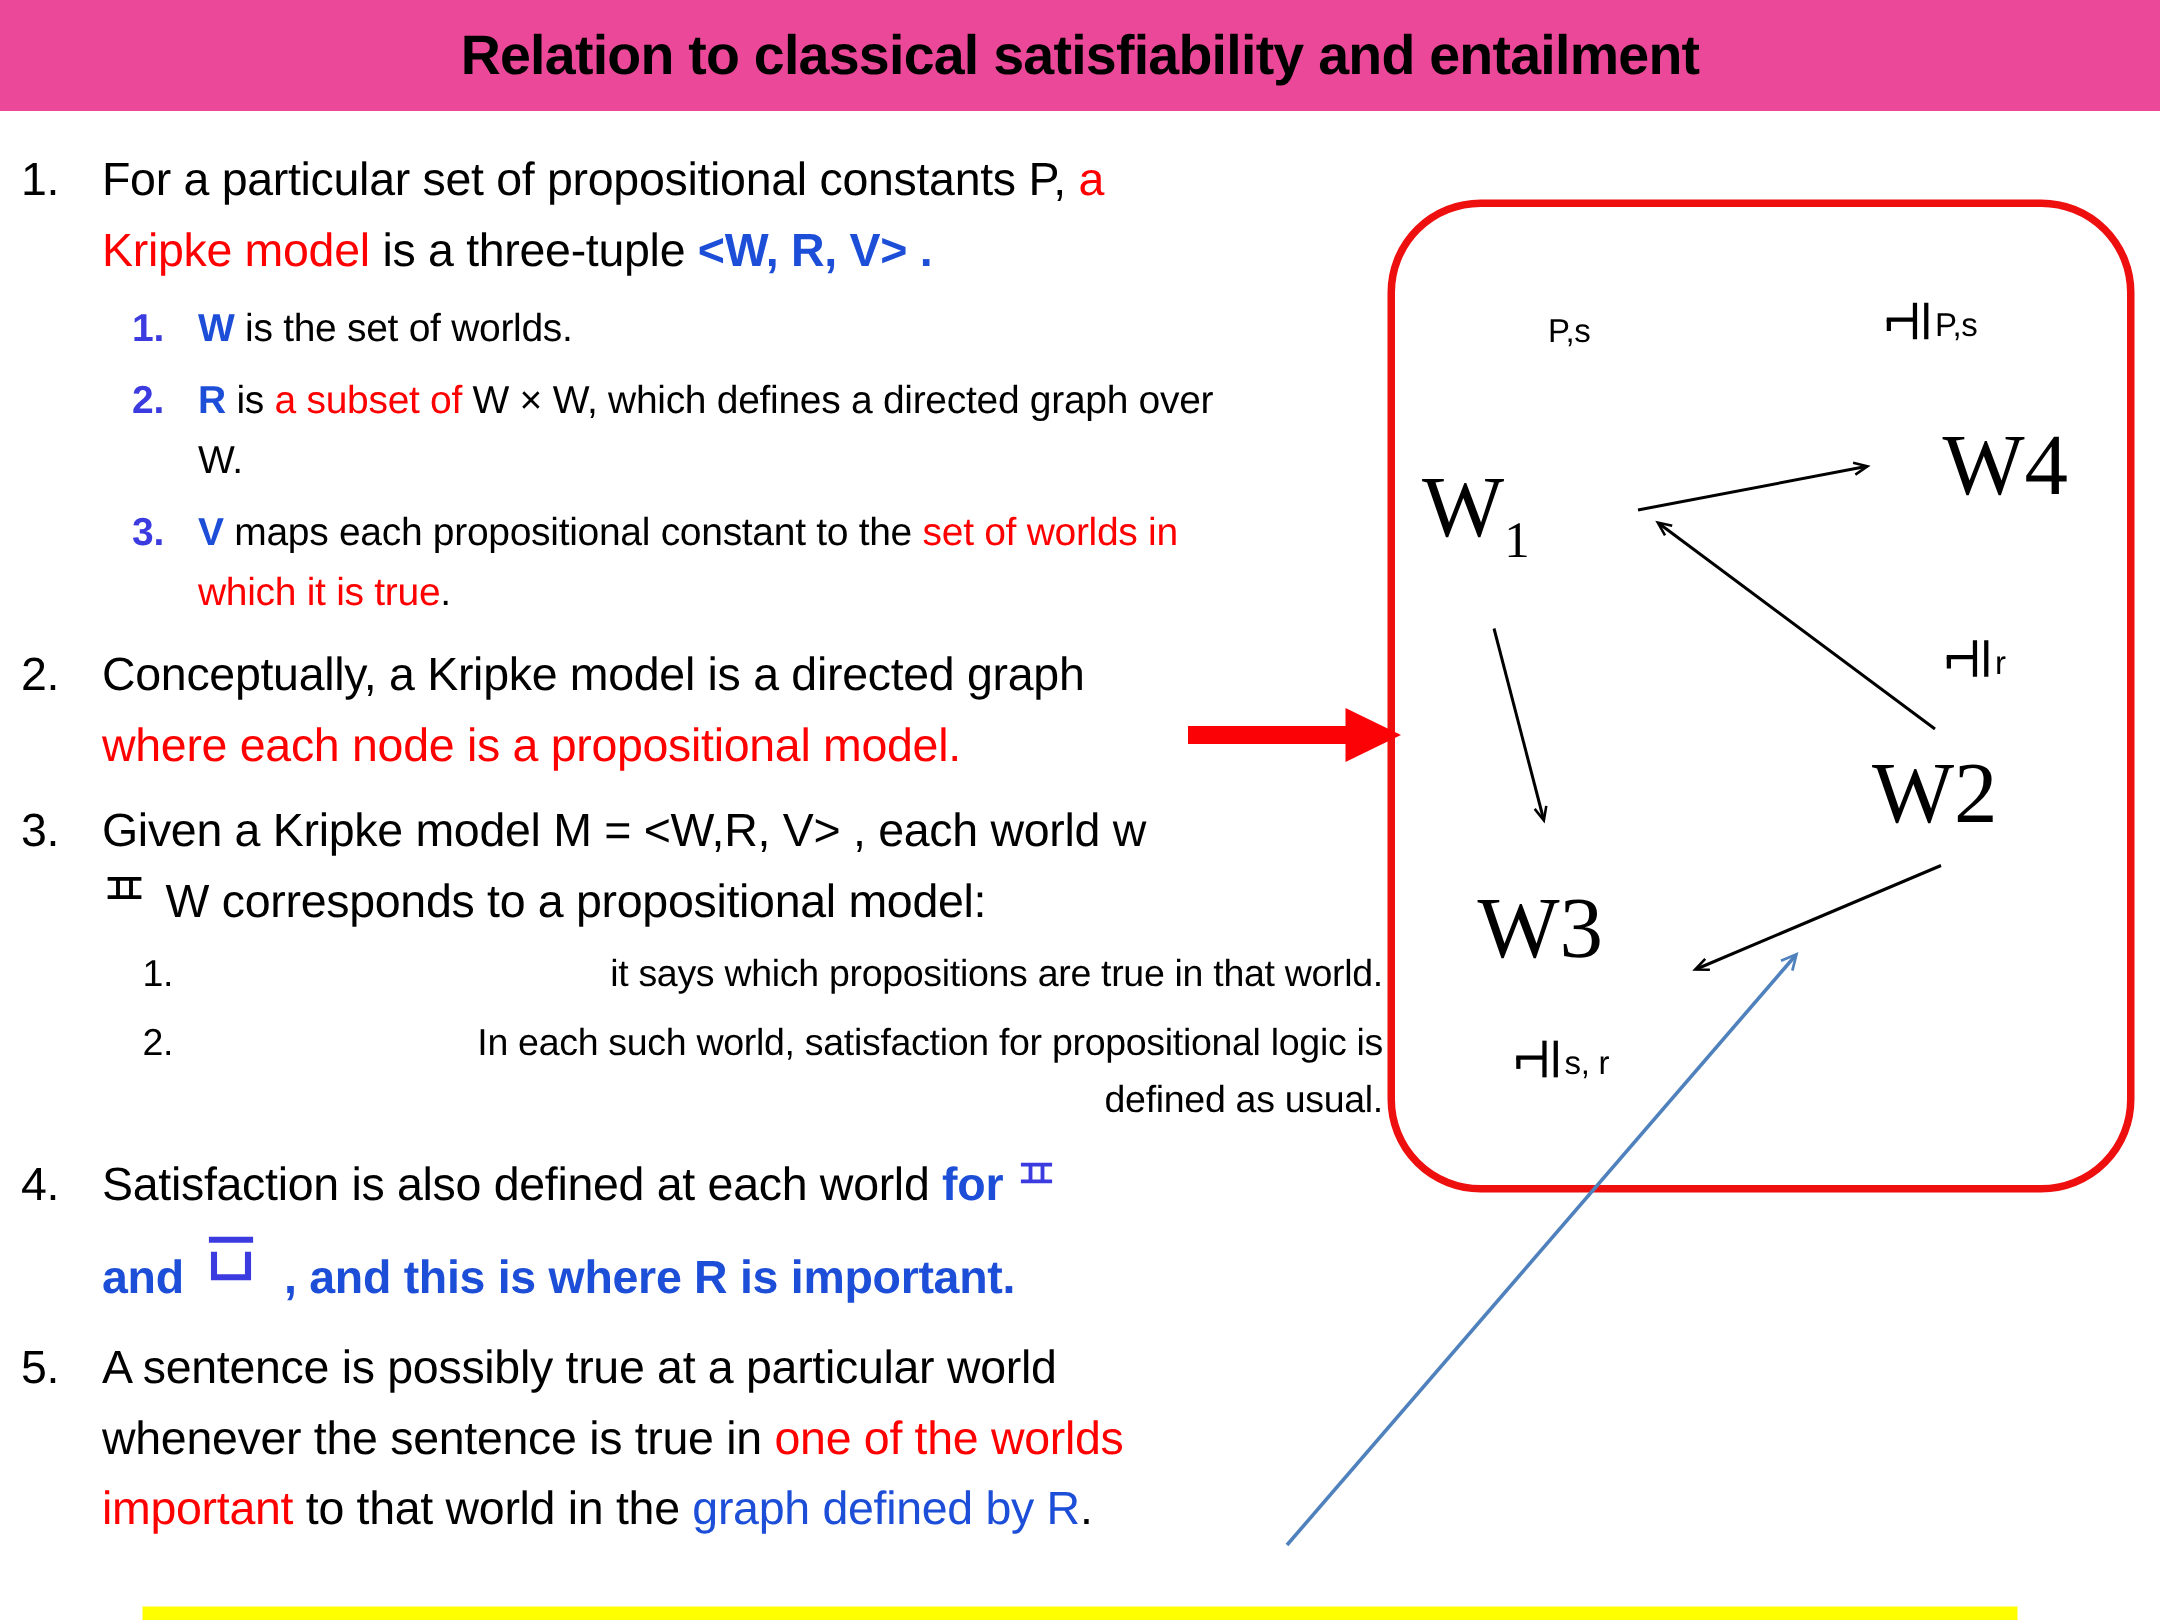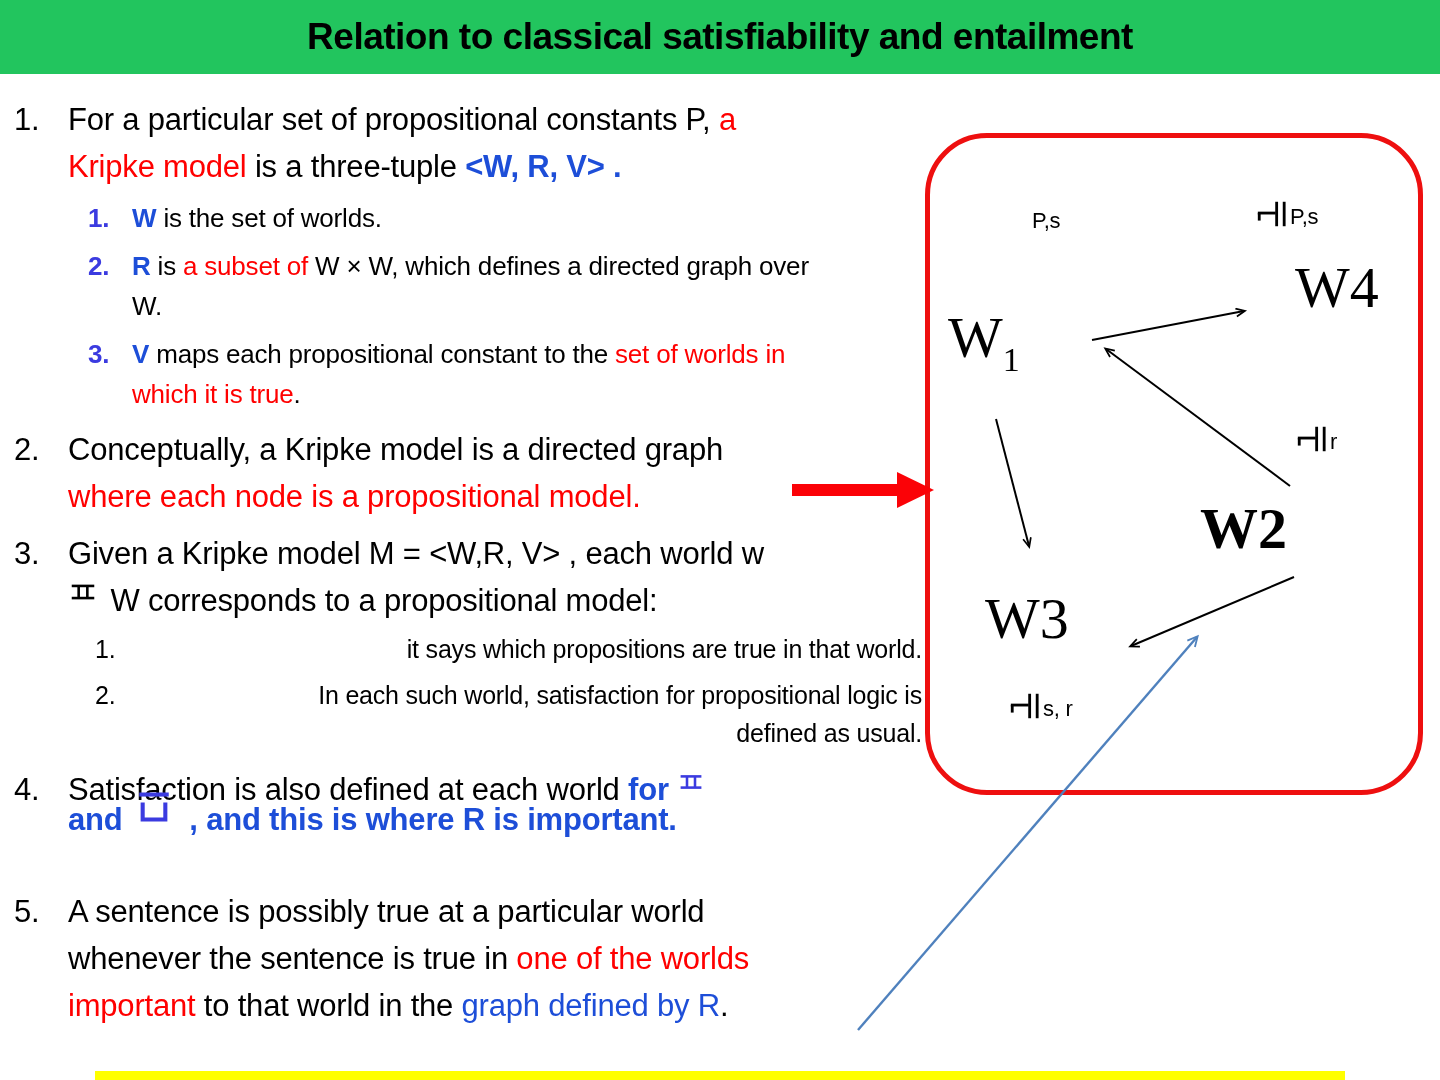--- a/index.html
+++ b/index.html
@@ -1,20 +1,20 @@
 <!DOCTYPE html>
 <html><head>
 <meta charset="utf-8">
 <style>
   html,body{margin:0;padding:0;}
   .slide{
     position:relative;width:1440px;height:1080px;background:#ffffff;overflow:hidden;
     font-family:"Liberation Sans",sans-serif;color:#000;
   }
-  .titlebar{position:absolute;left:0;top:0;width:1440px;height:74px;background:#22c55e;
+  .titlebar{position:absolute;left:0;top:0;width:1440px;height:74px;background:#ec4899;
     display:flex;align-items:center;justify-content:center;}
   .title{font-size:37px;font-weight:600;letter-spacing:-0.5px;}
   .bottombar{position:absolute;left:95px;top:1071px;width:1250px;height:9px;background:#ffff00;}
 
   .li{position:absolute;left:0;width:930px;}
   .li .num{position:absolute;left:14px;top:0;}
   .li .body{margin-left:68px;}
   .main{font-size:31px;line-height:47px;letter-spacing:-0.2px;}
   .subA{font-size:26px;line-height:40px;letter-spacing:-0.2px;}
   .subA .num{left:88px;font-weight:bold;color:#3b3be0;}
@@ -127,21 +127,21 @@
           <g stroke="#3b3be0" stroke-width="3.2" fill="none">
             <line x1="2" y1="4" x2="28" y2="4"></line>
             <line x1="2" y1="18" x2="28" y2="18"></line>
             <line x1="10" y1="4" x2="10" y2="18"></line>
             <line x1="20" y1="4" x2="20" y2="18"></line>
           </g>
         </svg>
     </div>
   </div>
 
-  <div class="li main" style="top:790px;">
+  <div class="li main" style="top:822px;">
     <div class="body">
       <span class="b bb">and</span>
       <svg class="sym sym-box" width="34" height="34" viewBox="0 0 30 30">
           <g stroke="#3b3be0" stroke-width="3.6" fill="none">
             <line x1="2" y1="4" x2="28" y2="4"></line>
             <polyline points="5,11 5,26 25,26 25,11"></polyline>
           </g>
         </svg>
       <span class="b bb"> , and this is where R is important.</span>
     </div>
@@ -166,40 +166,40 @@
     <svg class="neg" width="32" height="28" viewBox="0 0 34 28">
         <g stroke="#000" stroke-width="3" fill="none">
           <line x1="3" y1="13" x2="22" y2="13"></line>
           <line x1="4.5" y1="13" x2="4.5" y2="21"></line>
           <line x1="23" y1="1" x2="23" y2="27"></line>
           <line x1="31" y1="1" x2="31" y2="27"></line>
         </g>
       </svg><span>P,s</span>
   </div>
 
-  <div class="world" style="left:1295px;top:254px;text-align:center;">
+  <div class="world" style="left:1295px;top:276px;text-align:center;">
     <span>W4</span>
   </div>
 
   <div class="world" style="left:948px;top:304px;">
     <span>W</span><span class="w1sub">1</span>
   </div>
 
   <div class="dlabel" style="left:1295px;top:425px;">
     <svg class="neg" width="32" height="28" viewBox="0 0 34 28">
         <g stroke="#000" stroke-width="3" fill="none">
           <line x1="3" y1="13" x2="22" y2="13"></line>
           <line x1="4.5" y1="13" x2="4.5" y2="21"></line>
           <line x1="23" y1="1" x2="23" y2="27"></line>
           <line x1="31" y1="1" x2="31" y2="27"></line>
         </g>
       </svg><span>r</span>
   </div>
 
-  <div class="world" style="left:1200px;top:495px;font-weight:bold;">
+  <div class="world" style="left:1248px;top:495px;">
     <span>W2</span>
   </div>
 
   <div class="world" style="left:985px;top:585px;">
     <span>W3</span>
   </div>
 
   <div class="dlabel" style="left:1008px;top:692px;">
     <svg class="neg" width="32" height="28" viewBox="0 0 34 28">
         <g stroke="#000" stroke-width="3" fill="none">

